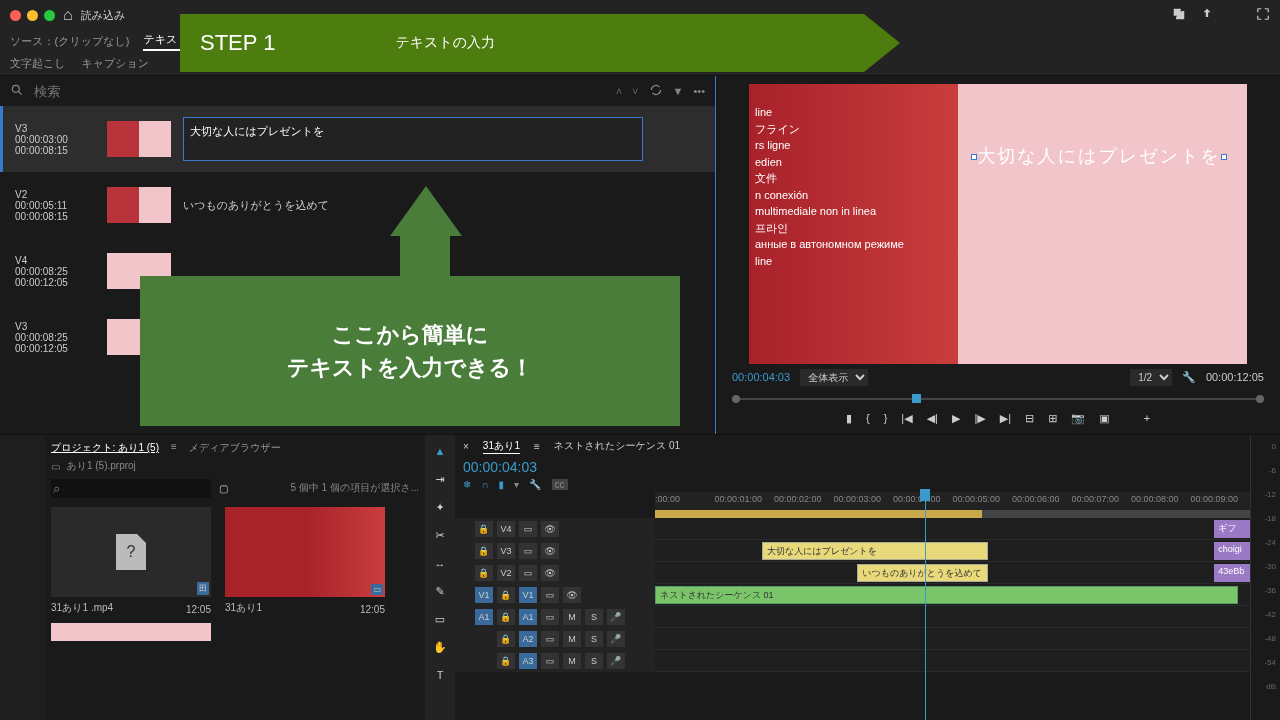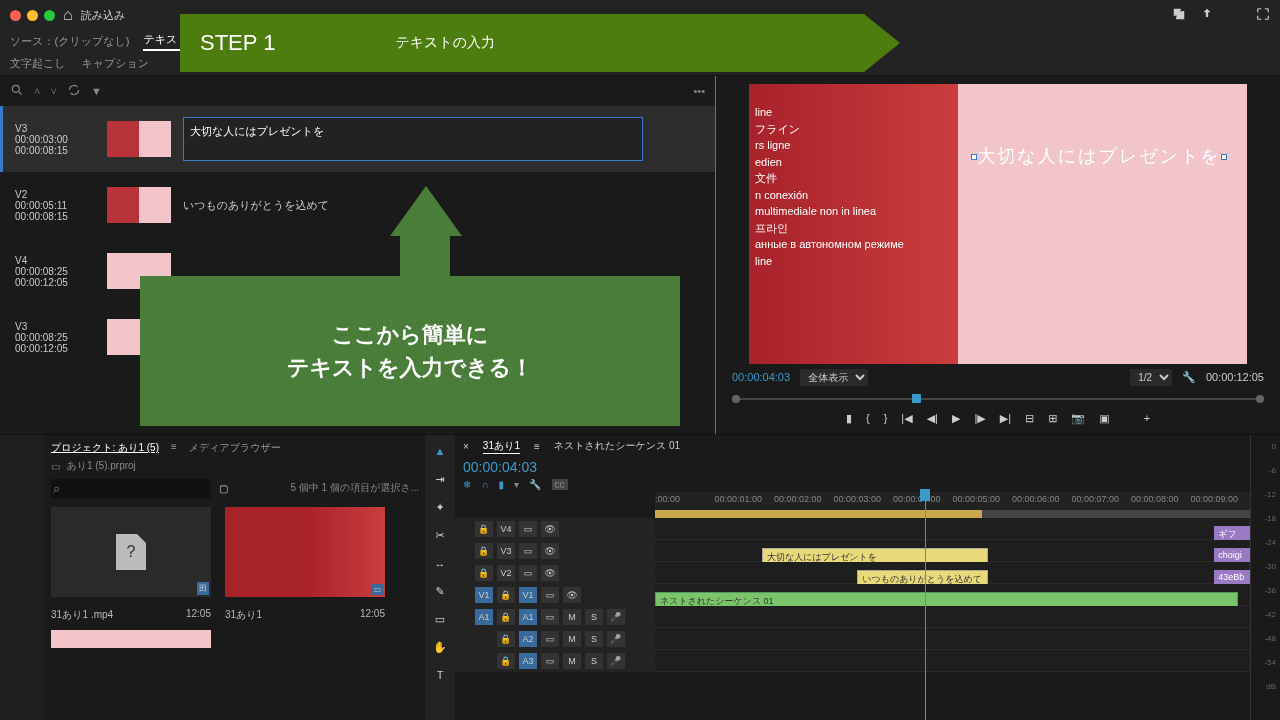--- a/index.html
+++ b/index.html
@@ -36,21 +36,21 @@
 .sc-play{width:9px;height:9px;background:#3a9acc;position:absolute;top:2px;left:180px;}
 .playbar{display:flex;justify-content:center;gap:14px;padding:4px;color:#ccc;}
 .bottom{display:flex;height:286px;border-top:1px solid #111;padding-left:45px;}
 .proj{width:380px;background:#1a1a1a;padding:6px;font-size:10px;}
 .proj-tabs{display:flex;gap:12px;color:#999;margin-bottom:4px;}
 .proj-tabs .act{color:#fff;text-decoration:underline;}
 .proj-search{height:22px;display:flex;align-items:center;gap:8px;margin:4px 0;}
 .proj-bins{display:flex;gap:14px;margin-top:8px;}
 .bin{width:160px;}
 .bin-thumb{width:160px;height:90px;background:#333;display:flex;align-items:center;justify-content:center;position:relative;}
-.bin-label{display:flex;justify-content:space-between;margin-top:11px;color:#bbb;}
+.bin-label{display:flex;justify-content:space-between;margin-top:4px;color:#bbb;align-items:flex-end;}
 .pink-bar{width:160px;height:18px;background:#f1c5c9;margin-top:8px;}
 .tools{width:30px;background:#232323;display:flex;flex-direction:column;align-items:center;padding:6px 0;gap:8px;}
 .tool{width:20px;height:20px;display:flex;align-items:center;justify-content:center;color:#ccc;}
 .tool.act{color:#3a9acc;}
 .timeline{flex:1;background:#1a1a1a;position:relative;font-size:10px;}
 .tl-header{height:22px;display:flex;align-items:center;padding:0 8px;gap:14px;color:#ccc;}
 .tl-header .act{color:#fff;border-bottom:1px solid #fff;}
 .tl-time{color:#3a9acc;font-size:14px;padding:2px 8px;}
 .tl-icons{display:flex;gap:10px;padding:2px 8px;color:#888;}
 .tl-ruler{height:18px;background:#222;position:relative;margin-left:200px;color:#888;font-size:9px;}
@@ -58,21 +58,21 @@
 .tl-bar{height:8px;background:#444;margin-left:200px;position:relative;}
 .tl-bar-seg{position:absolute;height:8px;background:#aaa;top:0;}
 .tl-play{position:absolute;width:1px;background:#3a9acc;top:0;bottom:0;left:470px;z-index:5;}
 .tl-playhead{position:absolute;width:10px;height:12px;background:#3a9acc;top:54px;left:465px;z-index:6;}
 .tracks{position:relative;}
 .track{height:22px;display:flex;align-items:center;}
 .tr-head{width:200px;display:flex;align-items:center;gap:4px;padding-left:20px;background:#232323;height:100%;}
 .tr-btn{width:18px;height:16px;background:#333;display:flex;align-items:center;justify-content:center;font-size:9px;color:#ccc;}
 .tr-btn.blue{background:#3a6a9c;}
 .tr-content{flex:1;position:relative;height:100%;background:#1e1e1e;border-bottom:1px solid #2a2a2a;}
-.clip{position:absolute;height:18px;top:8px;font-size:9px;padding:2px 4px;overflow:hidden;white-space:nowrap;}
+.clip{position:absolute;height:18px;top:2px;font-size:9px;padding:2px 4px;overflow:hidden;white-space:nowrap;}
 .clip.txt{background:#e8d97a;color:#333;border:1px solid #aa9;}
 .clip.vid{background:#7ac46a;color:#333;border:1px solid #596;}
 .clip.fx{background:#9a7ac4;color:#fff;width:40px;}
 .audio-meter{width:30px;background:#1a1a1a;border-left:1px solid #333;position:relative;}
 .meter-scale{font-size:8px;color:#666;text-align:right;padding-right:4px;line-height:24px;}
 
 .step-banner{position:absolute;left:180px;top:14px;width:720px;height:58px;background:#4d7c0f;display:flex;align-items:center;padding:0 20px;z-index:100;clip-path:polygon(0 0,95% 0,100% 50%,95% 100%,0 100%);}
 .step-banner .s1{color:#fff;font-size:22px;margin-right:120px;}
 .step-banner .s2{color:#fff;font-size:14px;}
 .callout{position:absolute;left:140px;top:276px;width:540px;height:150px;background:#4a7c3a;display:flex;align-items:center;justify-content:center;z-index:100;}
@@ -119,20 +119,21 @@
 </div>
 
 <div class="main">
 
   <div class="left-panel">
     <div class="search-row">
       <span><svg viewBox="0 0 24 24">
             <circle cx="10" cy="10" r="6" fill="none" stroke="#888" stroke-width="2"></circle>
             <path d="M15 15l5 5" stroke="#888" stroke-width="2"></path>
           </svg></span>
+      <input class="search-input" placeholder="検索" style="">
       <span style="color:#666;">˄</span>
       <span style="color:#666;">˅</span>
       <span><svg viewBox="0 0 24 24">
             <path d="M4 12a8 8 0 0 1 14-5M20 12a8 8 0 0 1-14 5" fill="none" stroke="#888" stroke-width="2"></path>
           </svg></span>
       <span>▼</span>
       <span style="margin-left:auto">•••</span>
     </div>
     <div class="captions">
       <div class="cap-row sel">

